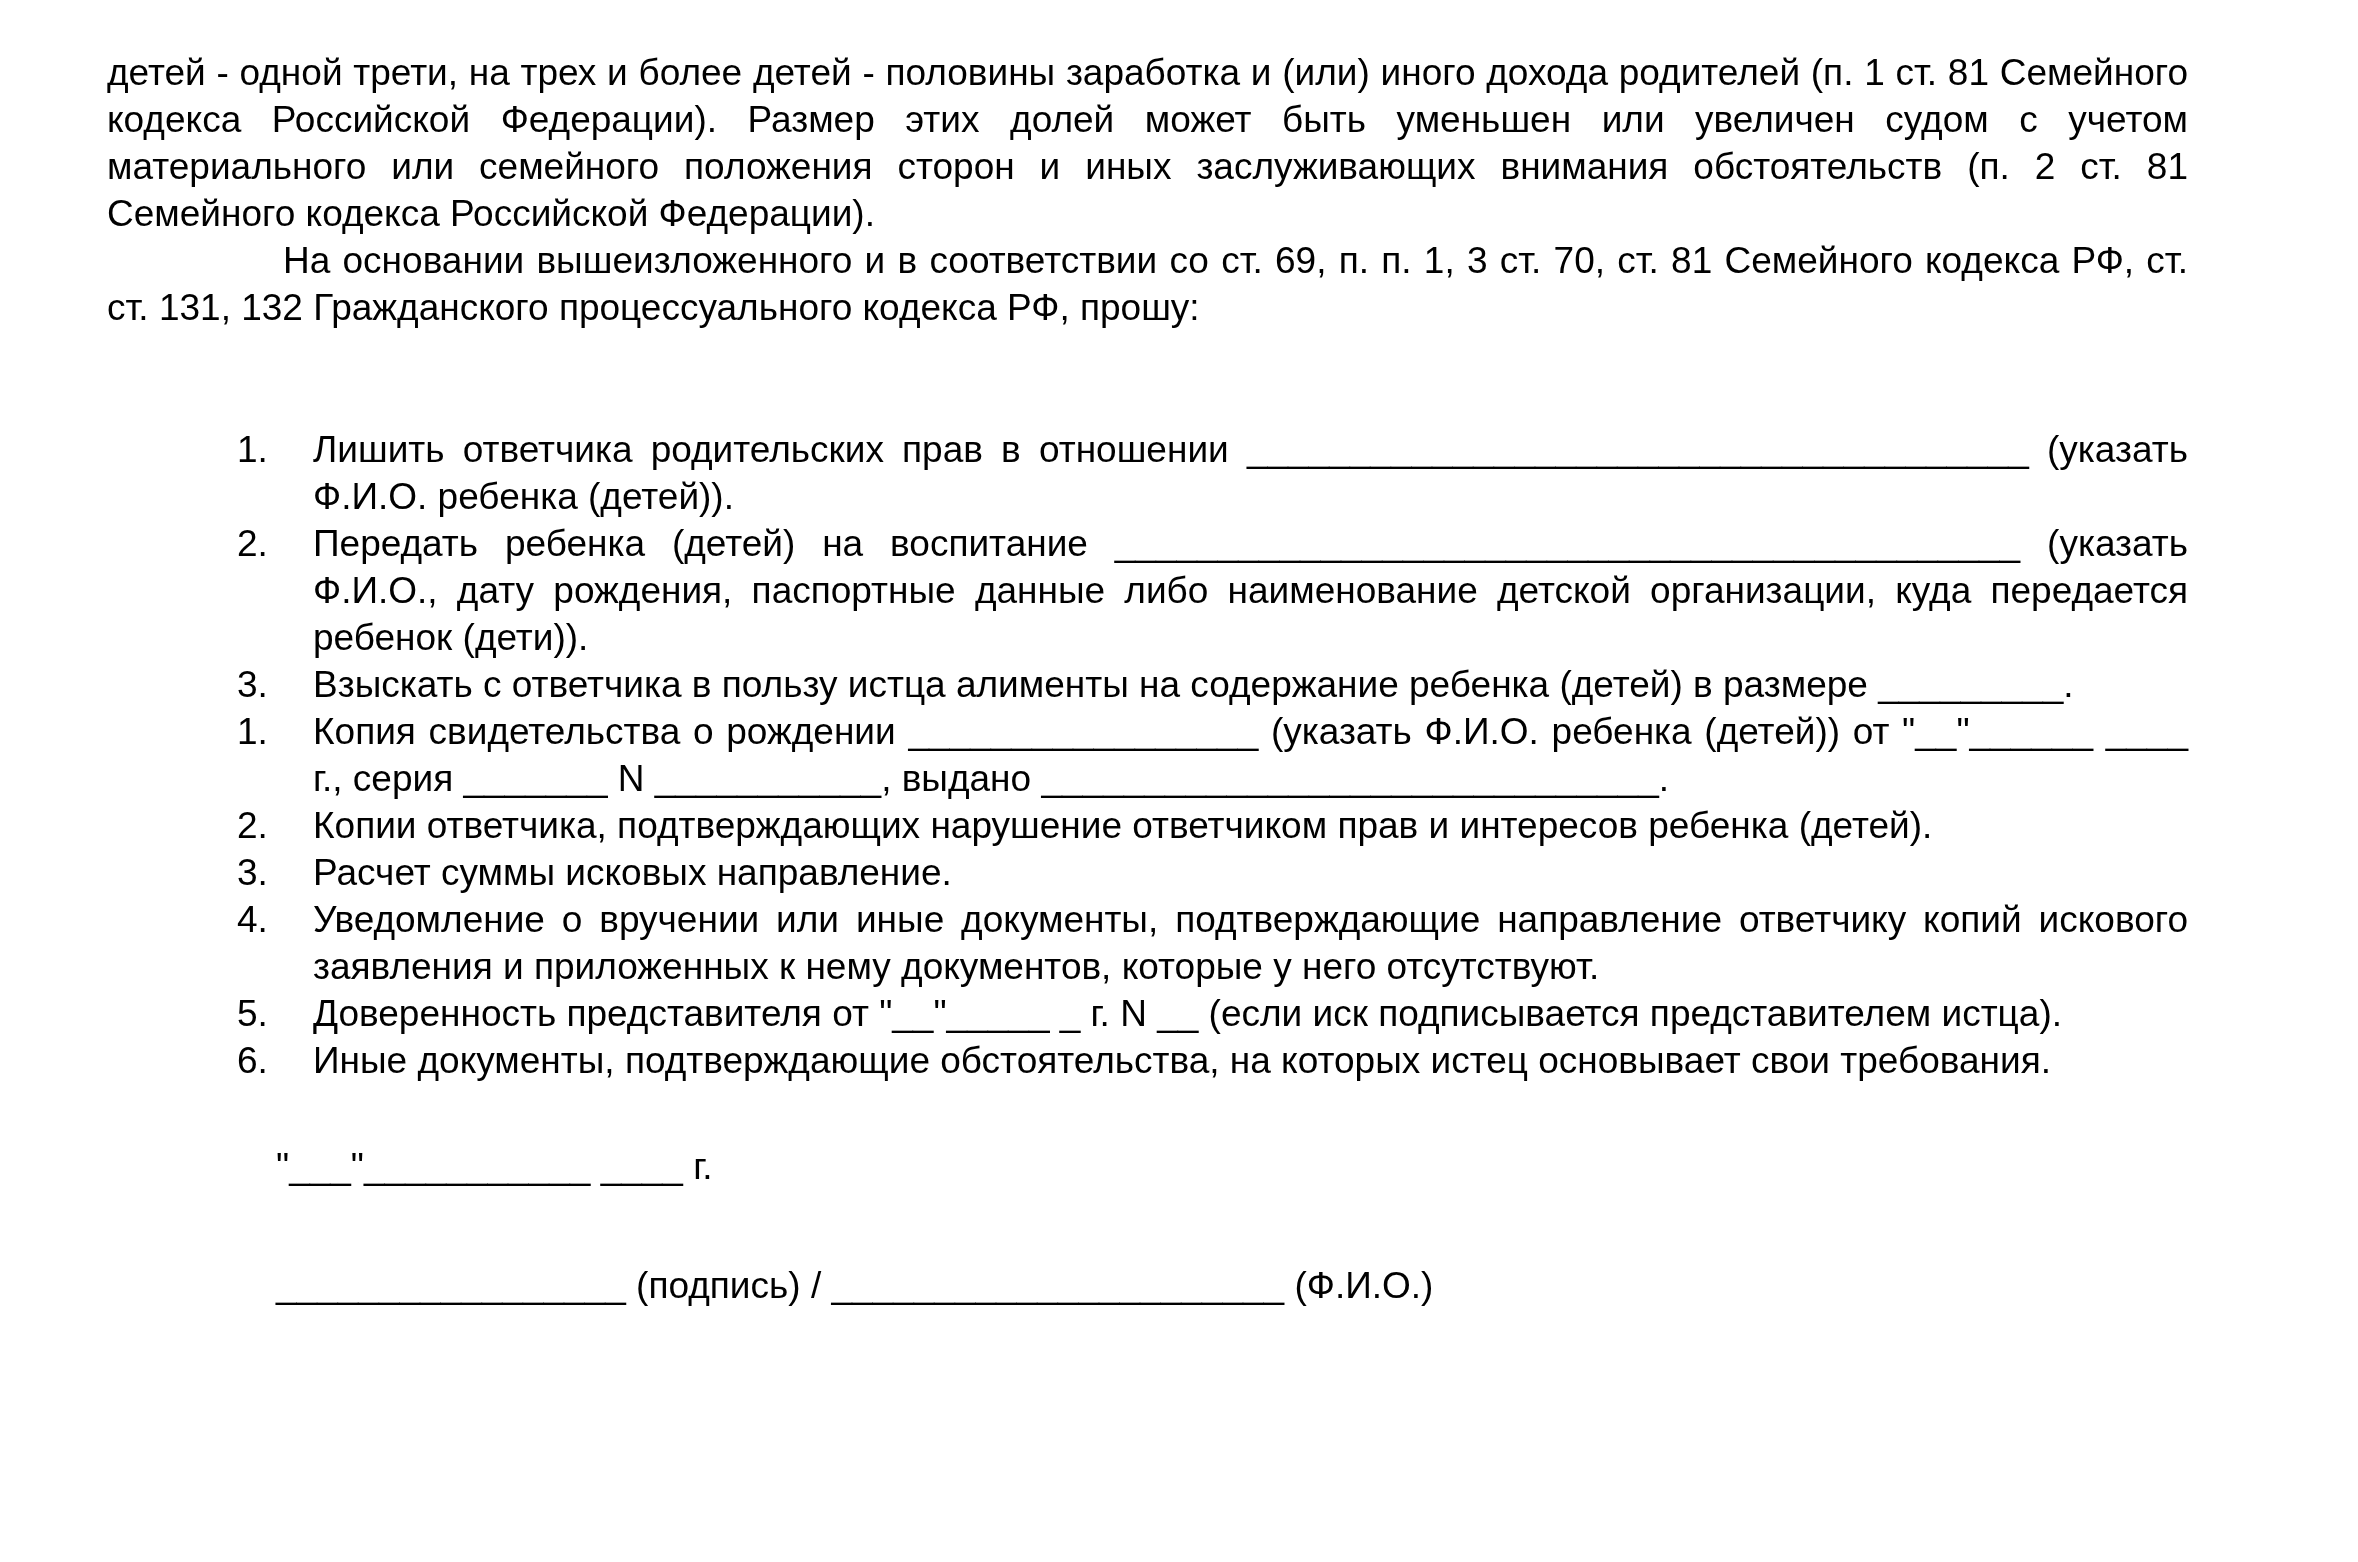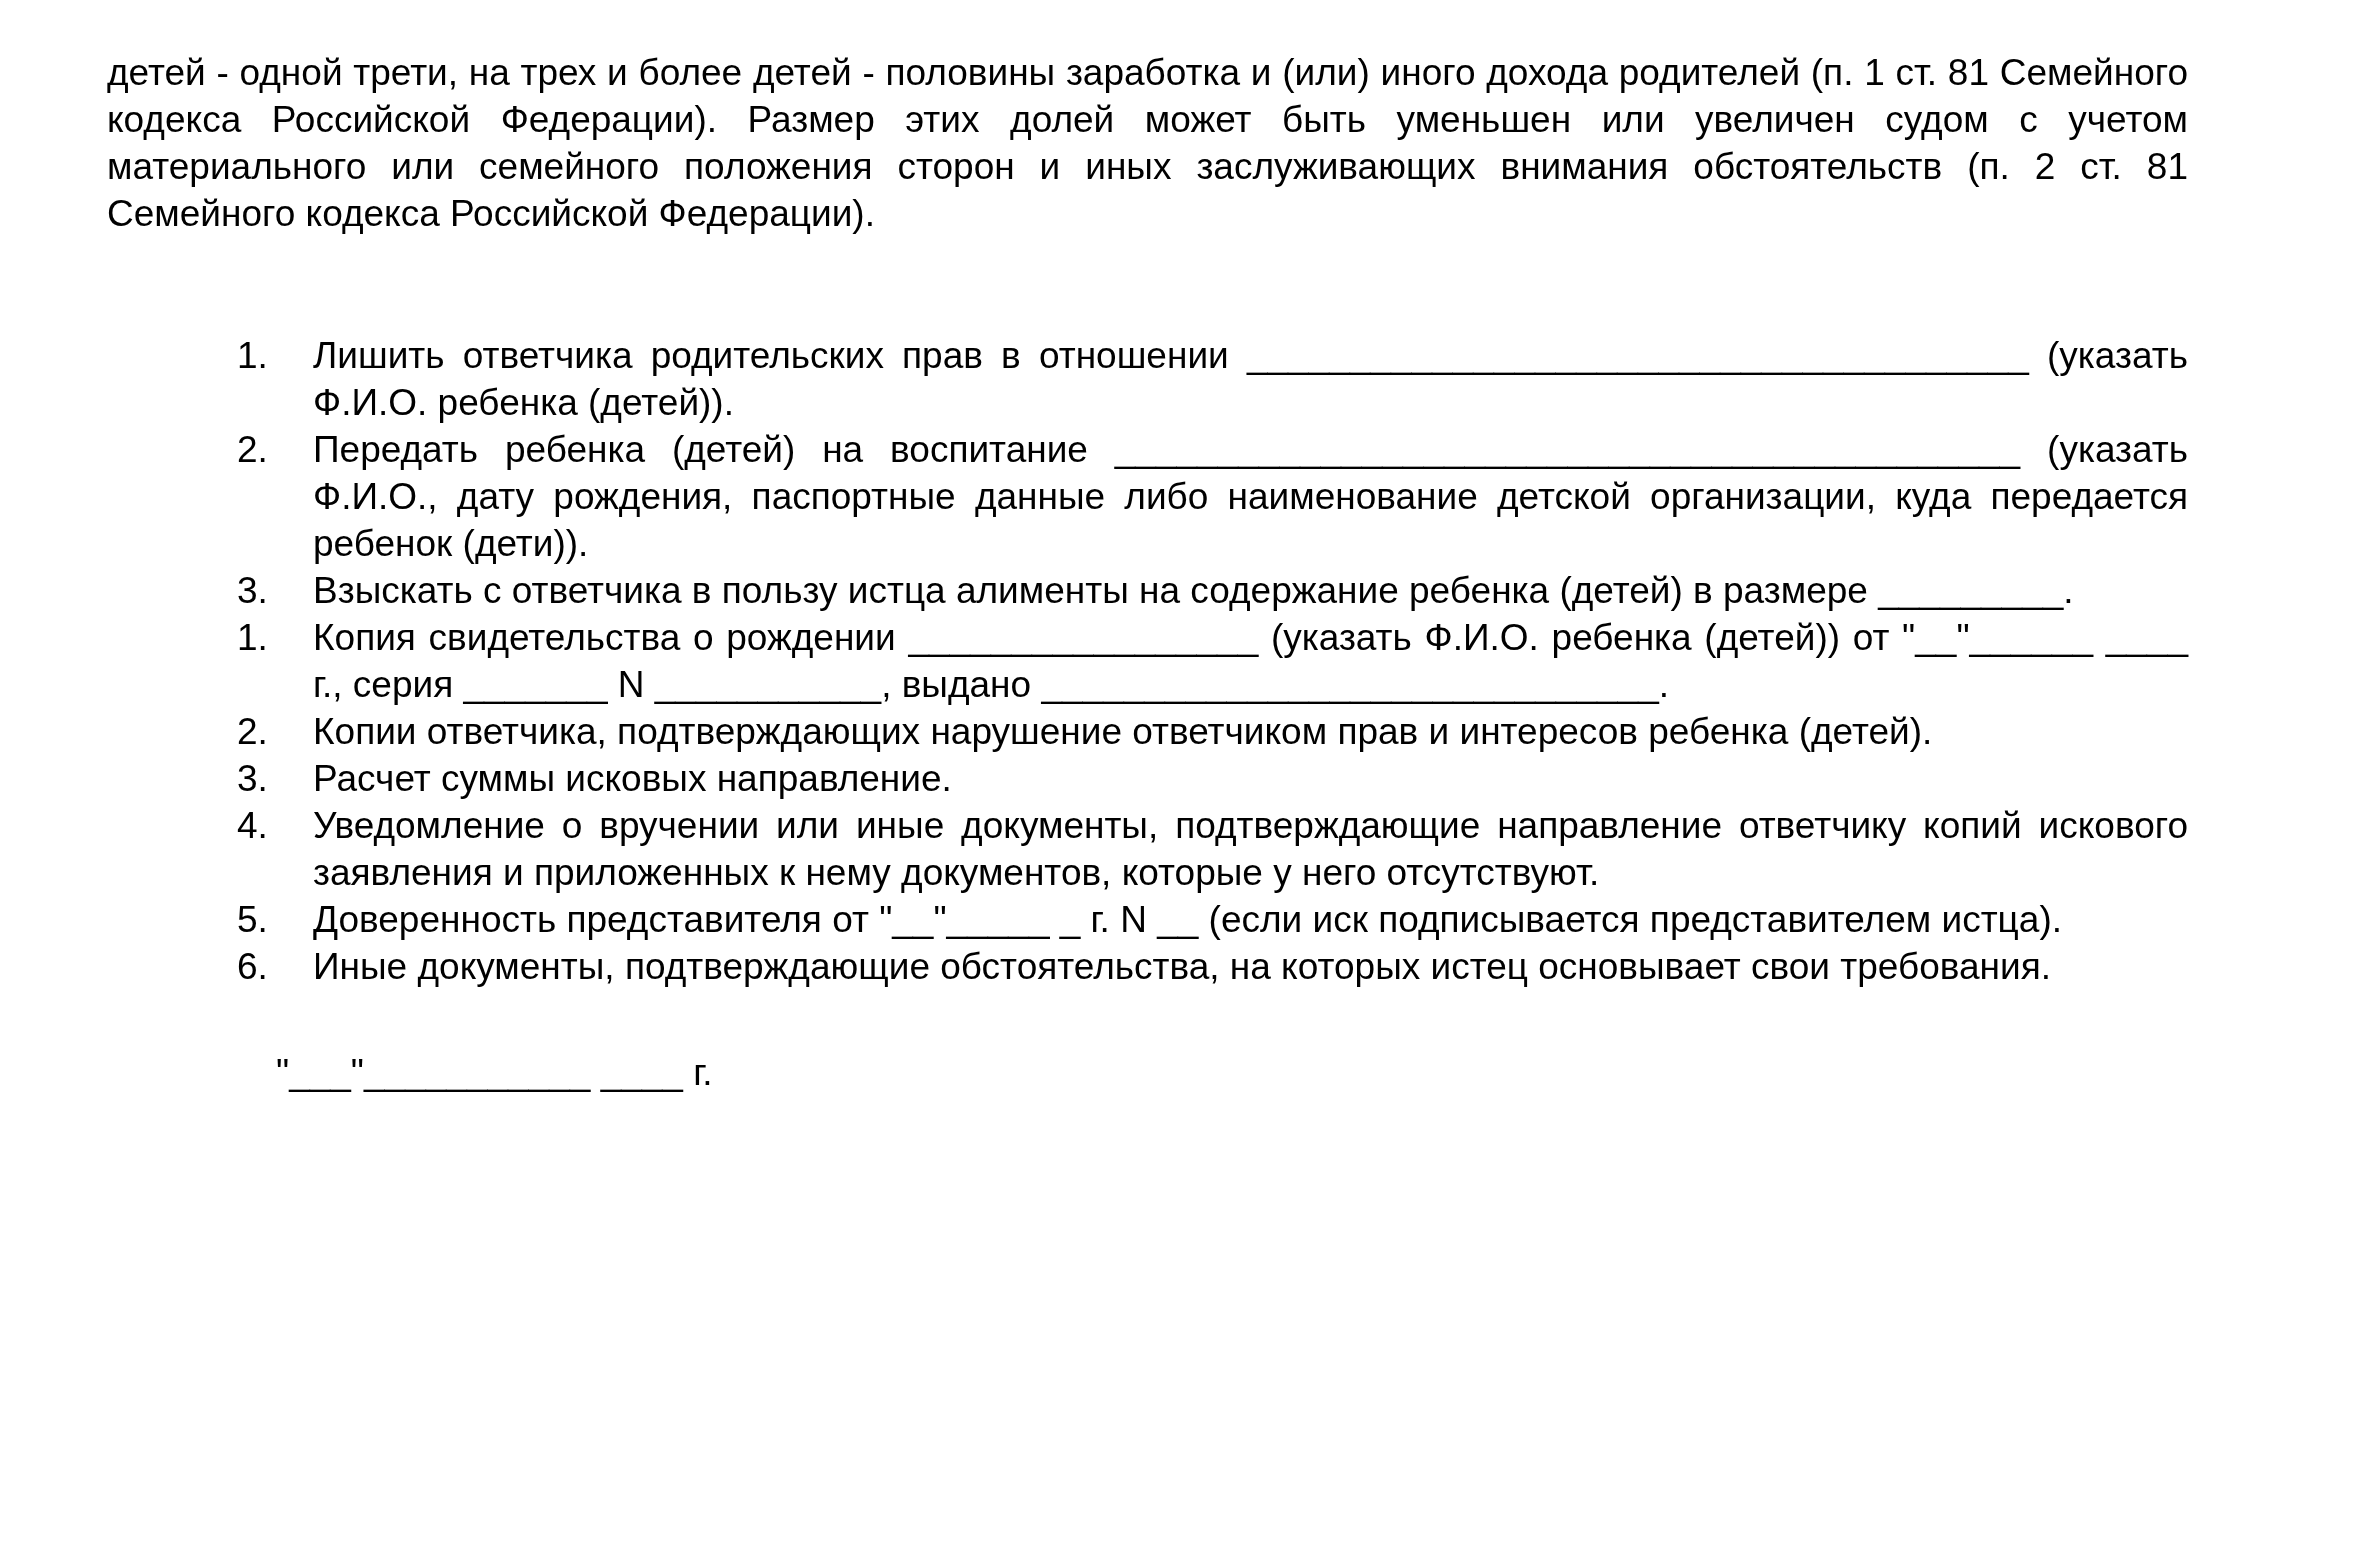--- a/index.html
+++ b/index.html
@@ -63,20 +63,21 @@
     margin: 0;
   }
 </style>
 </head>
 <body>
 
 <div class="page">
 
   <p class="para">детей - одной трети, на трех и более детей - половины заработка и (или) иного дохода родителей (п. 1 ст. 81 Семейного кодекса Российской Федерации). Размер этих долей может быть уменьшен или увеличен судом с учетом материального или семейного положения сторон и иных заслуживающих внимания обстоятельств (п. 2 ст. 81 Семейного кодекса Российской Федерации).</p>
 
+  <p class="para indent">На основании вышеизложенного и в соответствии со ст. 69, п. п. 1, 3 ст. 70, ст. 81 Семейного кодекса РФ, ст. ст. 131, 132 Гражданского процессуального кодекса РФ, прошу:</p>
 
   <div class="num-list demands">
     <div class="list-item">
       <span class="list-marker">1.</span>
       <div class="list-text">Лишить ответчика родительских прав в отношении ______________________________________ (указать Ф.И.О. ребенка (детей)).</div>
     </div>
     <div class="list-item">
       <span class="list-marker">2.</span>
       <div class="list-text">Передать ребенка (детей) на воспитание ____________________________________________ (указать Ф.И.О., дату рождения, паспортные данные либо наименование детской организации, куда передается ребенок (дети)).</div>
     </div>
@@ -112,16 +113,17 @@
       <span class="list-marker">6.</span>
       <div class="list-text">Иные документы, подтверждающие обстоятельства, на которых истец основывает свои требования.</div>
     </div>
   </div>
 
   <div class="date-block">
     <p class="plain-line">"___"___________ ____ г.</p>
   </div>
 
   <div class="signer-block">
+    <p class="plain-line">_________________ (подпись) / ______________________ (Ф.И.О.)</p>
   </div>
 
 </div>
 
 
 </body></html>

